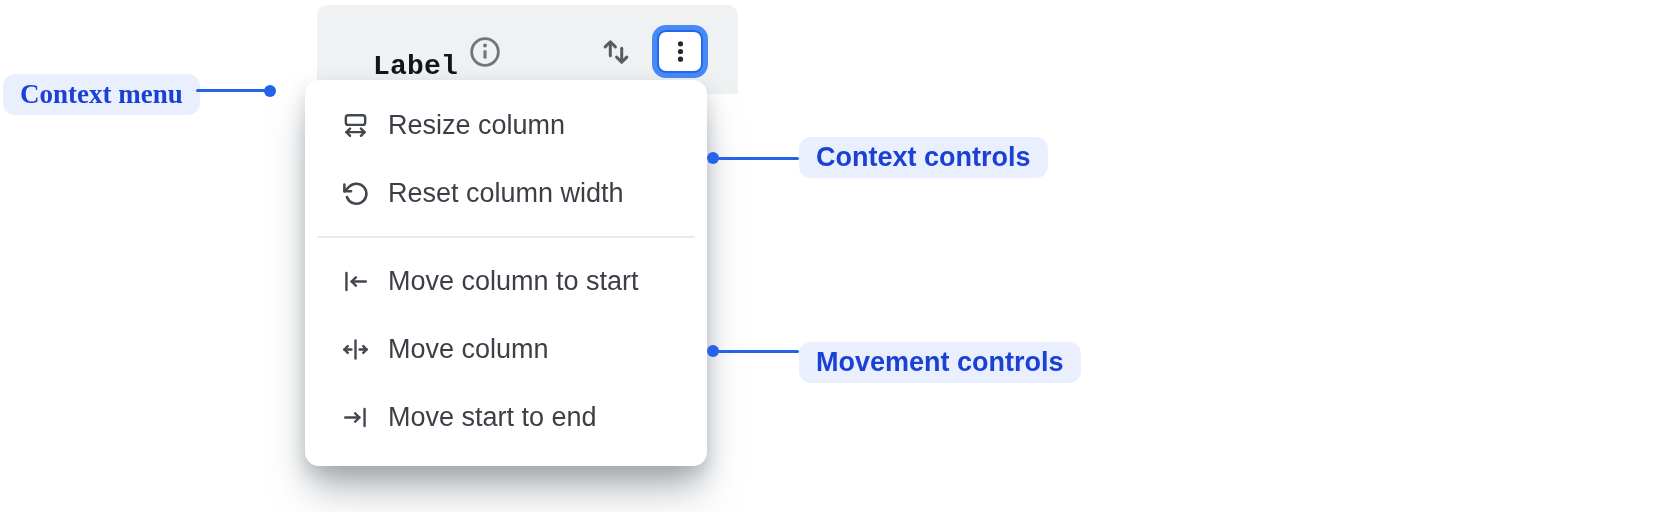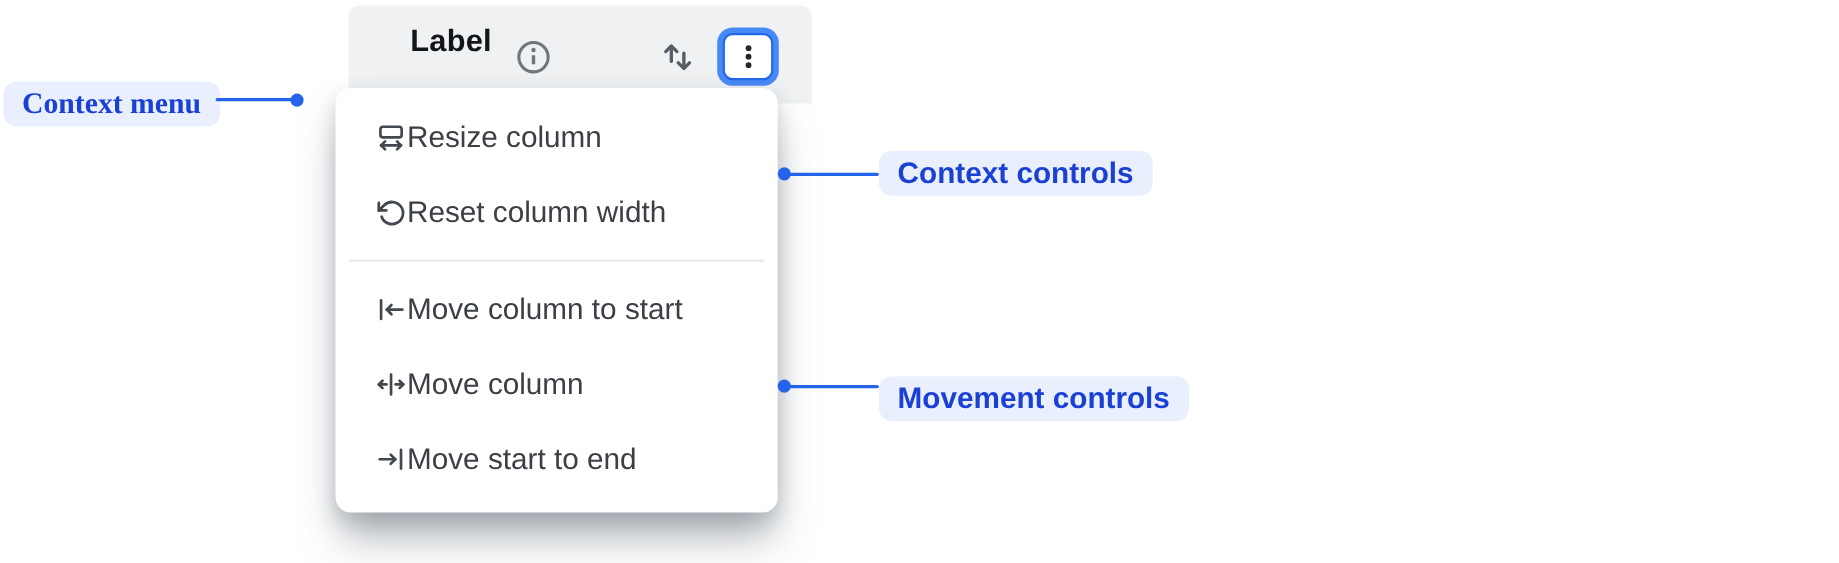--- a/index.html
+++ b/index.html
@@ -7,22 +7,22 @@
     font-family:"Liberation Sans", sans-serif; }
   .stage { position:relative; width:1672px; height:512px; }
 
   
   .col-header {
     position:absolute; left:317px; top:5px; width:421px; height:89px;
     background:var(--header-bg,#eff1f3);
     border-radius:10px 10px 0 0;
   }
   .col-header .label {
-    position:absolute; left:56px; top:16px;
-    font-size:28px; font-weight:700; color:#131619; letter-spacing:.2px;
+    position:absolute; left:56px; top:46px;
+    font-size:28px; font-weight:700; color:#131619; letter-spacing:.2px;font-family:Liberation Mono, monospace;
   }
   .icon-info { position:absolute; left:151px; top:30px; width:34px; height:34px; color:#70767e; }
   .icon-sort { position:absolute; left:281px; top:28px; width:36px; height:38px; color:#565c64; }
   .dots-btn {
     position:absolute; left:340px; top:25px; width:46px; height:43px;
     background:#ffffff; border:2px solid var(--ring-border,#2268e8); border-radius:9px;
     box-shadow:0 0 0 5px var(--ring,#478af7);
     display:flex; align-items:center; justify-content:center; cursor:pointer;
   }
   .dots-btn svg { width:25px; height:25px; color:#24282d; }
@@ -32,21 +32,21 @@
     position:absolute; left:305px; top:80px; width:402px; height:386px;
     background:#ffffff; border-radius:14px;
     box-shadow:0 28px 38px -6px rgba(100,110,120,.50), 0 8px 18px rgba(100,110,120,.28);
     padding-top:11px; z-index:2;
   }
   .menu-item {
     display:flex; align-items:center; height:68px; padding-left:36px; cursor:pointer;
   }
   .menu-item .mi-icon { width:29px; height:29px; flex:0 0 29px; color:var(--icon,#43474e); }
   .menu-item .mi-label {
-    font-size:27px; color:var(--menu-text,#3c4046); white-space:nowrap;
+    margin-left:18px; font-size:27px; color:var(--menu-text,#3c4046); white-space:nowrap;
   }
   .menu-divider { height:2px; background:#e7e9ec; margin:9px 12px; border-radius:1px; }
 
   
   .pill {
     position:absolute; height:41px; display:inline-flex; align-items:center;
     padding:0 17px; border-radius:12px; background:var(--pill-bg,#e9effd);
     color:var(--accent-text,#1b41d4); font-size:27px; font-weight:600; white-space:nowrap;
     z-index:3;
   }

